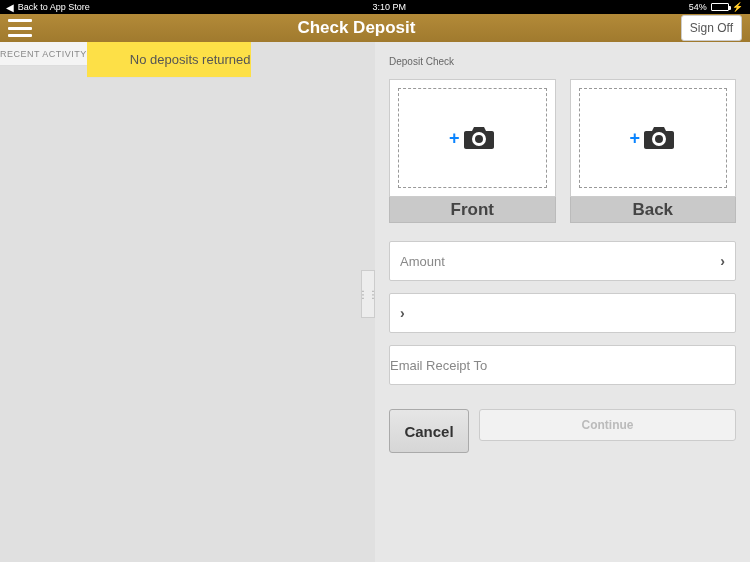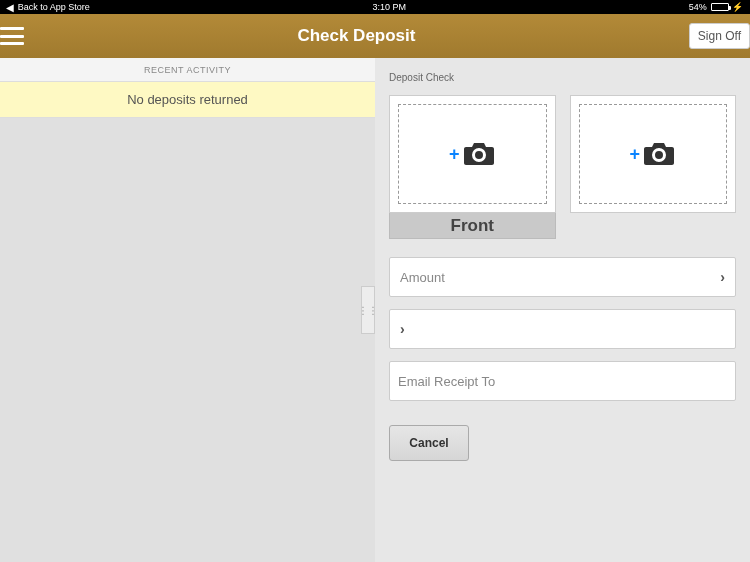--- a/index.html
+++ b/index.html
@@ -4,46 +4,46 @@
 <style>
   * { box-sizing: border-box; margin: 0; padding: 0; font-family: -apple-system, Helvetica, Arial, sans-serif; }
   html, body { width: 750px; height: 562px; overflow: hidden; background: #000; }
   .screen { width: 750px; height: 562px; background: #e0e0e0; display: flex; flex-direction: column; }
   .status-bar { height: 14px; background: #000; color: #fff; font-size: 9px; display: flex; align-items: center; justify-content: space-between; padding: 0 6px; }
   .status-left, .status-right { display: flex; align-items: center; gap: 4px; }
   .back-arrow { font-size: 10px; }
   .battery-icon { width: 18px; height: 8px; border: 1px solid #fff; border-radius: 1px; position: relative; }
   .battery-icon::after { content: ""; position: absolute; right: -3px; top: 2px; width: 2px; height: 4px; background: #fff; border-radius: 0 1px 1px 0; }
   .battery-fill { height: 100%; width: 54%; background: #3fd84a; }
-  .titlebar { height: 44px; background: #ad8433; background: linear-gradient(#b38a38, #a07a2e); display: flex; align-items: center; justify-content: space-between; padding: 0 0; color: #fff; }
+  .titlebar { height: 28px; background: #ad8433; background: linear-gradient(#b38a38, #a07a2e); display: flex; align-items: center; justify-content: space-between; padding: 0 8px; color: #fff; }
   .hamburger { width: 24px; height: 18px; display: flex; flex-direction: column; justify-content: space-between; cursor: pointer; }
   .hamburger span { height: 3px; background: #fff; border-radius: 1px; }
   .title { font-size: 17px; font-weight: 600; }
   .signoff { background: #fff; color: #555; font-size: 12px; font-weight: 400; padding: 5px 8px; border-radius: 3px; border: 1px solid #ccc; cursor: pointer; }
   .main { flex: 1; display: flex; position: relative; }
-  .left { width: 375px; background: #e0e0e0; display: flex; flex-direction: column; }
+  .left { width: 375px; background: #e0e0e0; display: flex; flex-direction: row; }
   .recent-header { height: 24px; background: #f4f4f4; border-bottom: 1px solid #ddd; color: #888; font-size: 9px; letter-spacing: 0.5px; text-align: center; display: flex; align-items: center; justify-content: center; }
-  .recent-row { height: 36px; background: #fef9c3; border-bottom: 1px solid #ddd; font-size: 13px; color: #555; display: flex; align-items: center; justify-content: center; }
+  .recent-row { height: 36px; background: #fde047; border-bottom: 1px solid #ddd; font-size: 13px; color: #555; display: flex; align-items: center; justify-content: center; padding-left: 43px; }
   .right { width: 375px; background: #e7e7e7; padding: 14px; display: flex; flex-direction: column; position: relative; }
   .section-heading { font-size: 10px; color: #666; margin-bottom: 12px; }
   .capture-row { display: flex; gap: 14px; margin-bottom: 18px; }
   .capture { flex: 1; display: flex; flex-direction: column; cursor: pointer; }
   .capture-body { background: #fff; border: 1px solid #ccc; padding: 8px; height: 118px; display: flex; align-items: center; justify-content: center; }
   .dashed { width: 100%; height: 100%; border: 1px dashed #999; display: flex; align-items: center; justify-content: center; }
   .cam-wrap { display: flex; align-items: center; gap: 2px; }
   .plus { color: #0a84ff; font-size: 18px; font-weight: 700; }
   .capture-label { height: 26px; background: #c9c9c9; border: 1px solid #bbb; border-top: none; font-size: 17px; font-weight: 600; color: #444; display: flex; align-items: center; justify-content: center; }
   .field { height: 40px; background: #fff; border: 1px solid #ccc; border-radius: 2px; display: flex; align-items: center; padding: 16px 10px; margin-bottom: 12px; font-size: 13px; color: #888; cursor: pointer; }
   .field-label { flex: 1; }
   .chevron { color: #555; font-size: 14px; font-weight: 700; }
-  .email-field { height: 40px; background: #fff; border: 1px solid #ccc; border-radius: 2px; display: flex; align-items: center; padding: 0 8px; margin-bottom: 24px; font-size: 13px; }
+  .email-field { height: 40px; background: #fff; border: 1px solid #ccc; border-radius: 2px; display: flex; align-items: center; padding: 0 0; margin-bottom: 24px; font-size: 13px; }
   .email-label { color: #888; flex: 1; }
   .email-val { color: #222; font-weight: 700; font-size: 12px; }
   .buttons { display: flex; gap: 10px; }
-  .btn-cancel { width: 80px; height: 36px; background: linear-gradient(#e6e6e6, #d6d6d6); border: 1px solid #aaa; border-radius: 3px; font-size: 12px; font-weight: 600; color: #333; cursor: pointer; }
+  .btn-cancel { width: 80px; height: 44px; background: linear-gradient(#e6e6e6, #d6d6d6); border: 1px solid #aaa; border-radius: 3px; font-size: 15px; font-weight: 600; color: #333; cursor: pointer; }
   .btn-continue { flex: 1; height: 32px; background: #f2f2f2; border: 1px solid #ccc; border-radius: 3px; font-size: 12px; font-weight: 600; color: #bbb; cursor: default; }
   .side-handle { position: absolute; left: -14px; top: 228px; width: 14px; height: 48px; background: #ededed; border: 1px solid #ccc; display: flex; align-items: center; justify-content: center; font-size: 10px; color: #999; cursor: pointer; }
 </style>
 </head>
 <body>
 
 <div class="screen">
 
   <div class="status-bar">
     <div class="status-left">
@@ -98,36 +98,38 @@
           <div class="capture-body">
             <div class="dashed">
               <div class="cam-wrap">
                 <span class="plus">+</span>
                 <svg width="34" height="26" viewBox="0 0 34 26">
                     <path fill="#333" d="M12 2l-2 4H4c-1.1 0-2 .9-2 2v14c0 1.1.9 2 2 2h26c1.1 0 2-.9 2-2V8c0-1.1-.9-2-2-2h-6l-2-4H12zm5 5a7 7 0 110 14 7 7 0 010-14zm0 3a4 4 0 100 8 4 4 0 000-8z"></path>
                   </svg>
               </div>
             </div>
           </div>
+          <div class="capture-label">Back</div>
         </div>
       </div>
 
       <div class="field">
         <span class="field-label">Amount</span>
         <span class="chevron">›</span>
       </div>
 
       <div class="field">
         <span class="chevron">›</span>
       </div>
 
       <div class="email-field">
         <span class="email-label">Email Receipt To</span>
       </div>
 
       <div class="buttons">
         <button class="btn-cancel">Cancel</button>
+        <button class="btn-continue" disabled="">Continue</button>
       </div>
 
     </div>
 
   </div>
 </div>
 
 </body></html>

